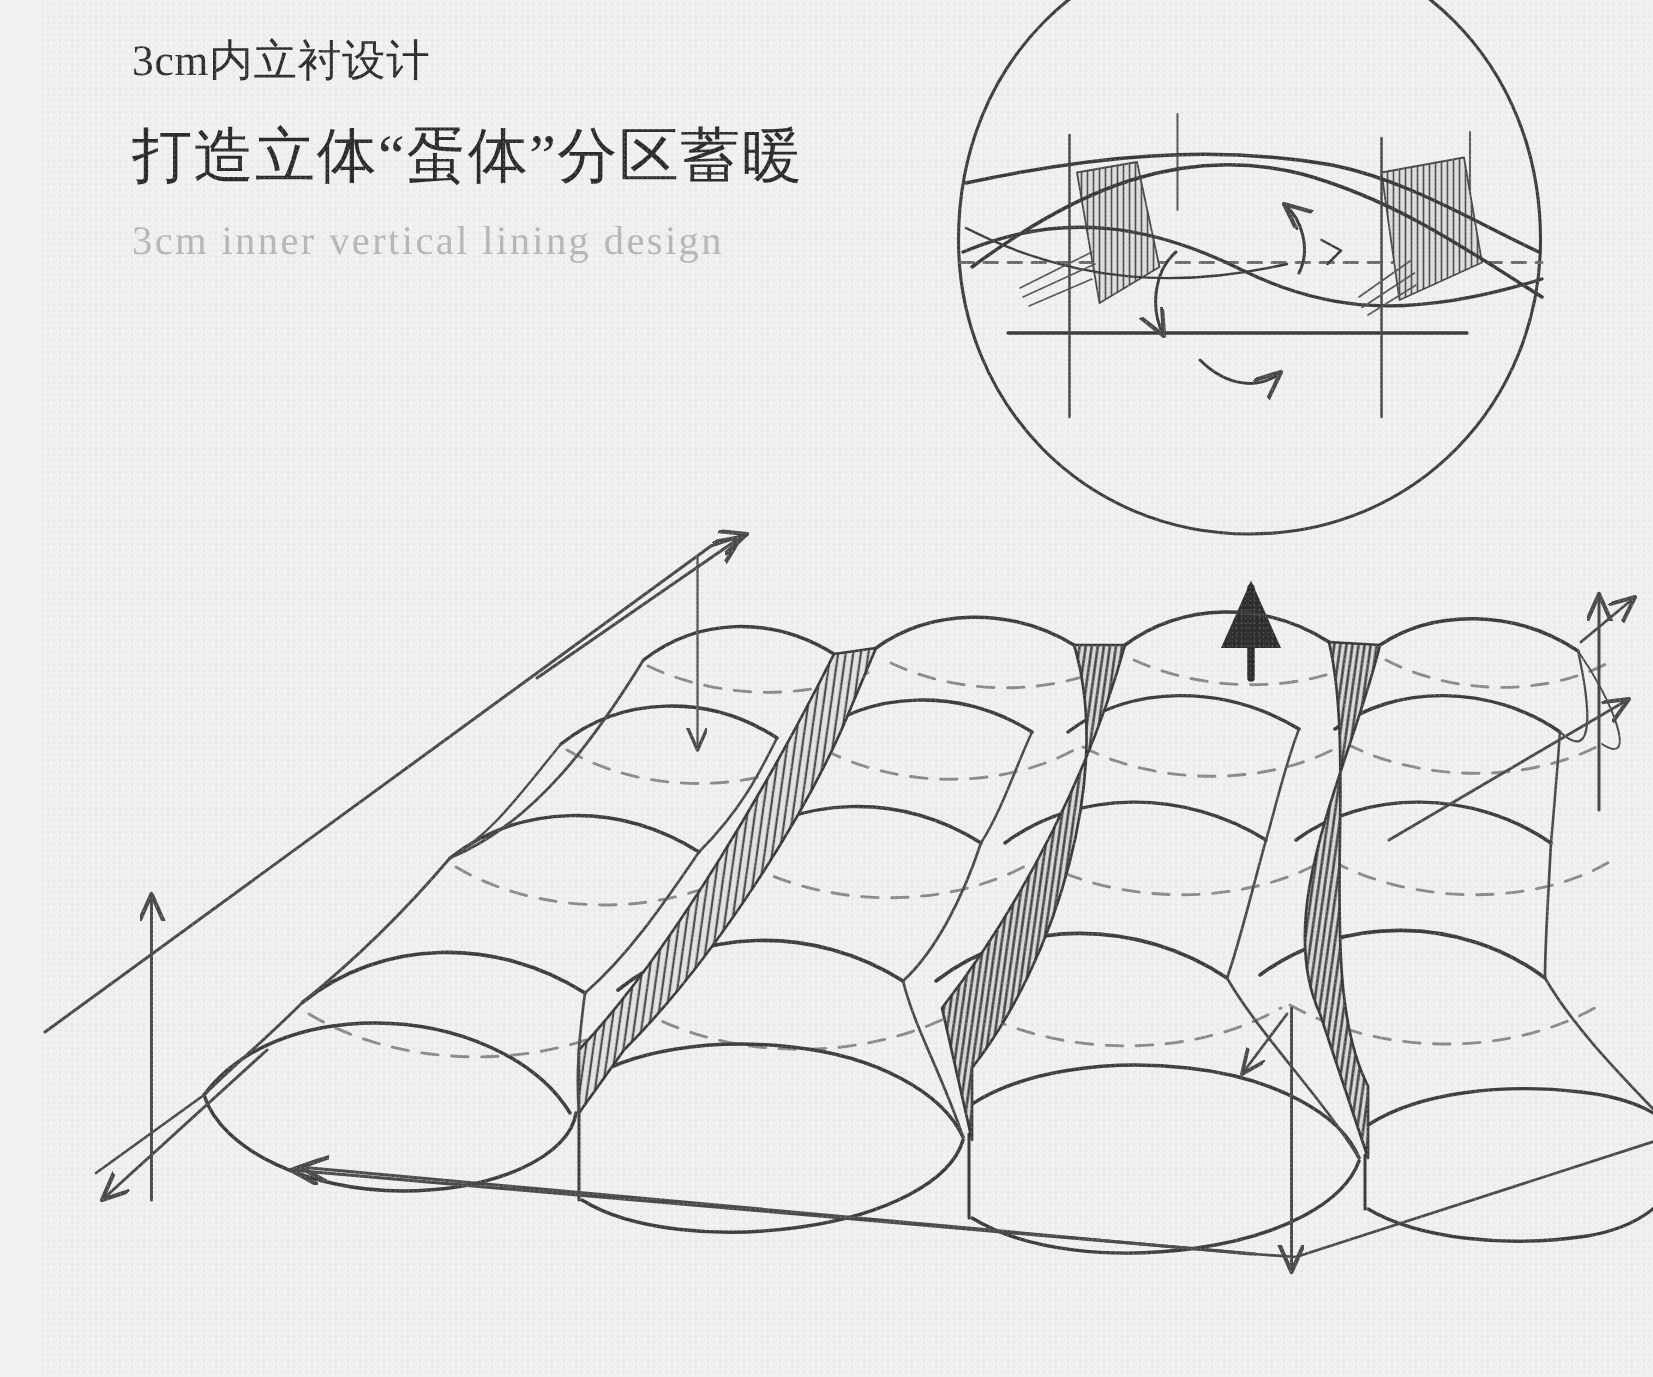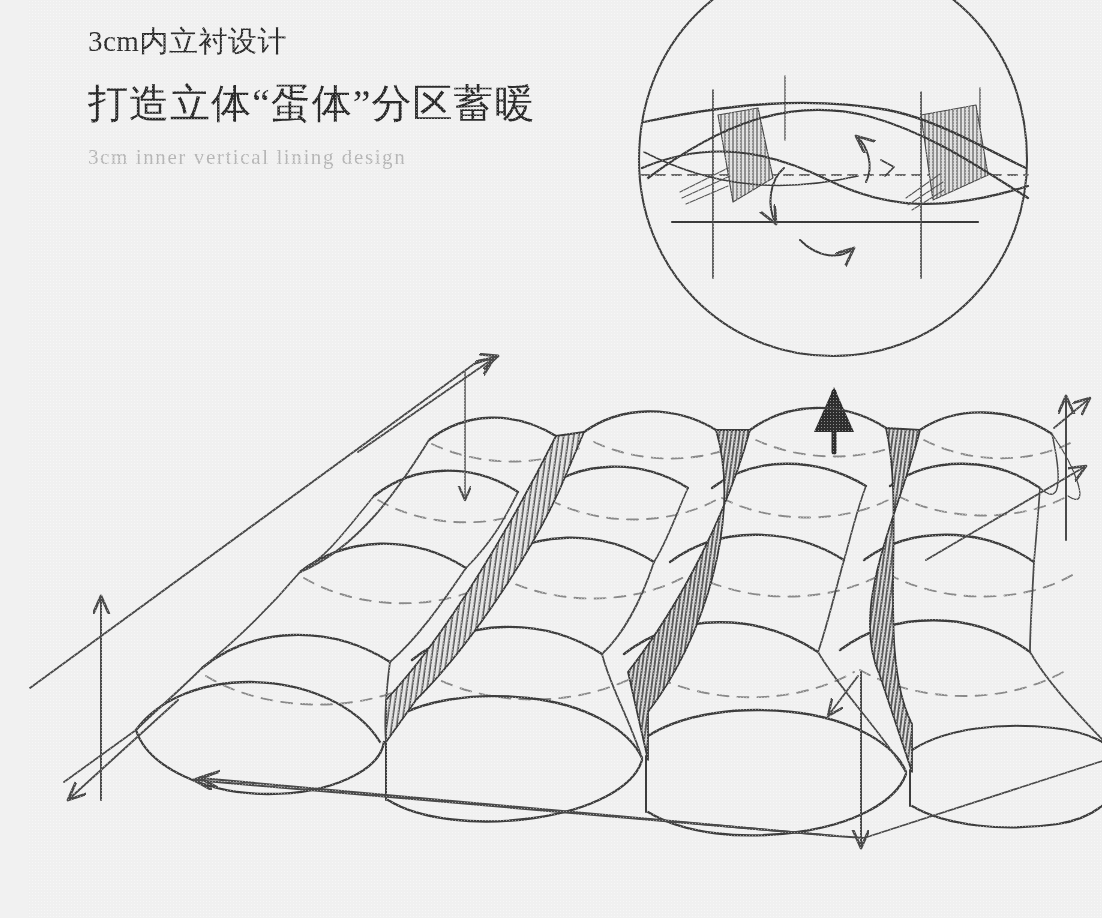--- a/index.html
+++ b/index.html
@@ -49,21 +49,21 @@
     margin-top: 17px;
     font-size: 40px;
     line-height: 1.3;
     color: #2b2b2b;
     font-weight: 400;
     letter-spacing: 1px;
     white-space: nowrap;
   }
   .subhead-en {
     margin-top: 14px;
-    font-size: 21px;
+    font-size: 27px;
     line-height: 1.25;
     color: #b6b6b6;
     font-weight: 400;
     letter-spacing: 1.6px;
     white-space: nowrap;
   }
 
   
   .art {
     position: absolute;

